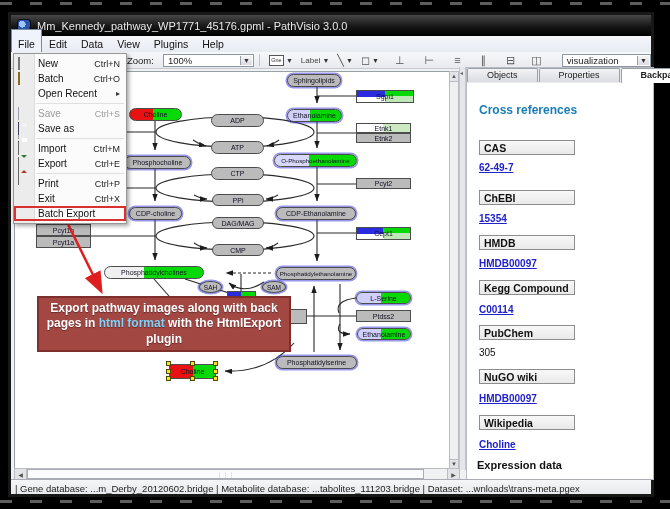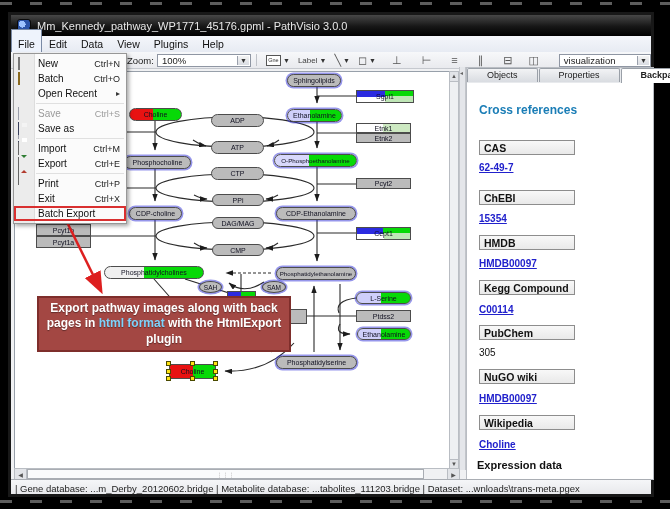--- a/index.html
+++ b/index.html
@@ -119,21 +119,21 @@
     <span class="focused">File</span>
     <span>Edit</span>
     <span>Data</span>
     <span>View</span>
     <span>Plugins</span>
     <span>Help</span>
   </div>
 
   <div class="toolbar">
     <span style="margin-left:116px">Zoom:</span>
-    <div class="combo" style="width:100px;margin-left:3px">
+    <div class="combo" style="width:100px;margin-left:9px">
       <span>100%</span>
       <span class="car">▼</span>
     </div>
     <div class="tb-sep"></div>
     <div class="tbtn">
       <span class="mini-box">Gne</span>
       <span class="car">▼</span>
     </div>
     <div class="tbtn">
       <span style="font-size:8px">Label</span>

